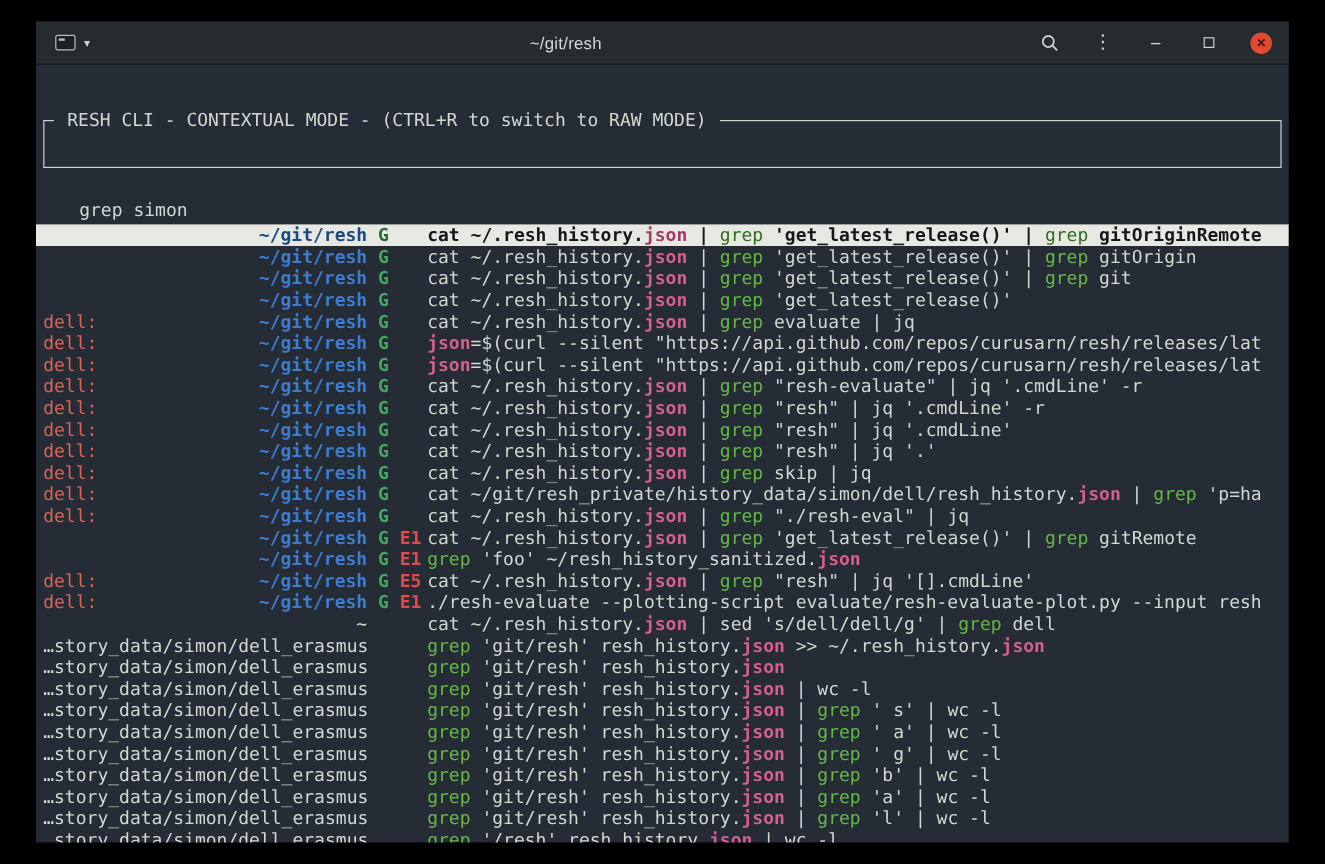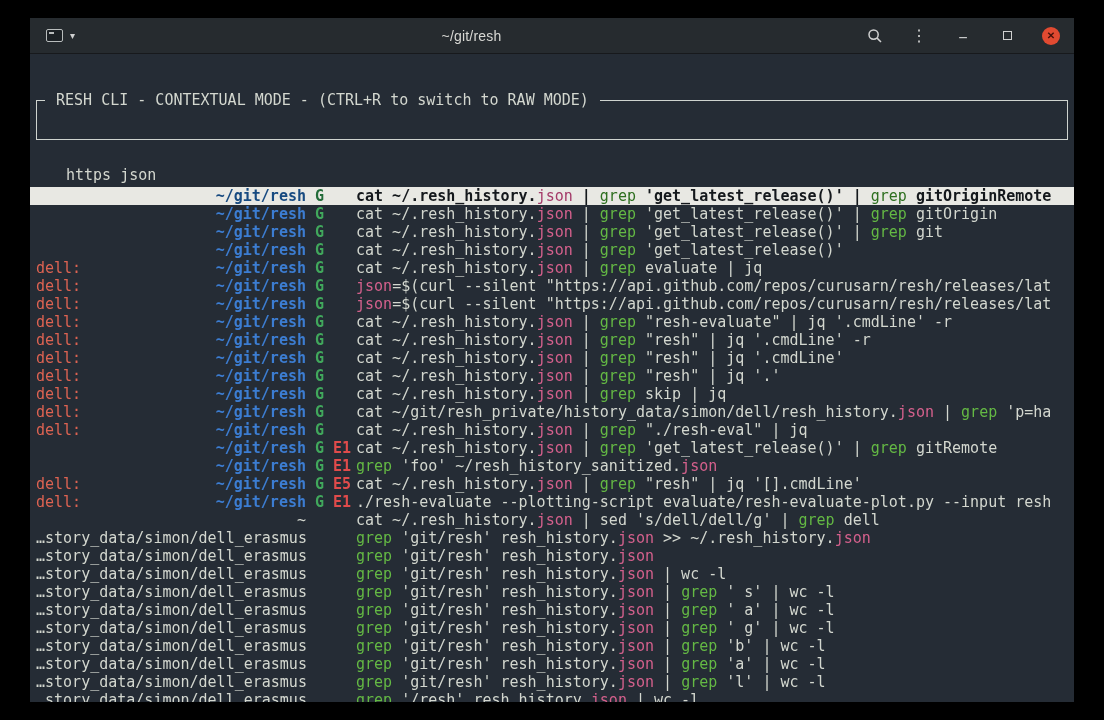--- a/index.html
+++ b/index.html
@@ -60,21 +60,21 @@
   .host{color:var(--host-orange)}
   .dir{font-weight:bold;color:var(--dir-blue)}
   .dir.plain{color:var(--text);font-weight:normal}
   .flags{width:50px;flex:none;padding-left:9px;font-weight:bold}
   .flag-g{color:var(--flag-green)}
   .flag-e{color:var(--flag-red)}
   .flag + .flag{margin-left:9px}
   .cmd{flex:1;overflow:hidden}
   .seg-d{color:var(--text)}
   .seg-g{color:var(--match-green);font-weight:normal}
-  .seg-j{color:var(--match-pink);font-weight:normal}
+  .seg-j{color:var(--match-pink);font-weight:bold}
   
   .sel{background:var(--selected-bg);font-weight:bold}
   .sel .seg-d{color:#14181c}
   .sel .dir{color:#174a80}
   .sel .host{color:#a53c2c}
   .sel .flag-g{color:#226b38}
   .sel .seg-g{color:#2c6e1e}
   .sel .seg-j{color:#a33a68}
 </style>
 </head>
@@ -108,18 +108,18 @@
         </button>
       <button class="close-btn">
           <span>✕</span>
         </button>
     </div>
   </div>
 
   <div class="terminal">
     <div class="query-box">
       <span class="box-title"> RESH CLI - CONTEXTUAL MODE - (CTRL+R to switch to RAW MODE) </span>
-      <div class="query-line">https json</div>
+      <div class="query-line">grep simon</div>
     </div>
     <div class="history"><div class="hrow sel"><span class="hd"><span class="host"></span><span class="dir">~/git/resh</span></span><span class="flags"><span class="flag flag-g">G</span></span><span class="cmd"><span class="seg-d">cat ~/.resh_history.</span><span class="seg-j">json</span><span class="seg-d"> | </span><span class="seg-g">grep</span><span class="seg-d"> 'get_latest_release()' | </span><span class="seg-g">grep</span><span class="seg-d"> gitOriginRemote</span></span></div><div class="hrow"><span class="hd"><span class="host"></span><span class="dir">~/git/resh</span></span><span class="flags"><span class="flag flag-g">G</span></span><span class="cmd"><span class="seg-d">cat ~/.resh_history.</span><span class="seg-j">json</span><span class="seg-d"> | </span><span class="seg-g">grep</span><span class="seg-d"> 'get_latest_release()' | </span><span class="seg-g">grep</span><span class="seg-d"> gitOrigin</span></span></div><div class="hrow"><span class="hd"><span class="host"></span><span class="dir">~/git/resh</span></span><span class="flags"><span class="flag flag-g">G</span></span><span class="cmd"><span class="seg-d">cat ~/.resh_history.</span><span class="seg-j">json</span><span class="seg-d"> | </span><span class="seg-g">grep</span><span class="seg-d"> 'get_latest_release()' | </span><span class="seg-g">grep</span><span class="seg-d"> git</span></span></div><div class="hrow"><span class="hd"><span class="host"></span><span class="dir">~/git/resh</span></span><span class="flags"><span class="flag flag-g">G</span></span><span class="cmd"><span class="seg-d">cat ~/.resh_history.</span><span class="seg-j">json</span><span class="seg-d"> | </span><span class="seg-g">grep</span><span class="seg-d"> 'get_latest_release()'</span></span></div><div class="hrow"><span class="hd"><span class="host">dell:</span><span class="dir">~/git/resh</span></span><span class="flags"><span class="flag flag-g">G</span></span><span class="cmd"><span class="seg-d">cat ~/.resh_history.</span><span class="seg-j">json</span><span class="seg-d"> | </span><span class="seg-g">grep</span><span class="seg-d"> evaluate | jq</span></span></div><div class="hrow"><span class="hd"><span class="host">dell:</span><span class="dir">~/git/resh</span></span><span class="flags"><span class="flag flag-g">G</span></span><span class="cmd"><span class="seg-j">json</span><span class="seg-d">=$(curl --silent "https://api.github.com/repos/curusarn/resh/releases/lat</span></span></div><div class="hrow"><span class="hd"><span class="host">dell:</span><span class="dir">~/git/resh</span></span><span class="flags"><span class="flag flag-g">G</span></span><span class="cmd"><span class="seg-j">json</span><span class="seg-d">=$(curl --silent "https://api.github.com/repos/curusarn/resh/releases/lat</span></span></div><div class="hrow"><span class="hd"><span class="host">dell:</span><span class="dir">~/git/resh</span></span><span class="flags"><span class="flag flag-g">G</span></span><span class="cmd"><span class="seg-d">cat ~/.resh_history.</span><span class="seg-j">json</span><span class="seg-d"> | </span><span class="seg-g">grep</span><span class="seg-d"> "resh-evaluate" | jq '.cmdLine' -r</span></span></div><div class="hrow"><span class="hd"><span class="host">dell:</span><span class="dir">~/git/resh</span></span><span class="flags"><span class="flag flag-g">G</span></span><span class="cmd"><span class="seg-d">cat ~/.resh_history.</span><span class="seg-j">json</span><span class="seg-d"> | </span><span class="seg-g">grep</span><span class="seg-d"> "resh" | jq '.cmdLine' -r</span></span></div><div class="hrow"><span class="hd"><span class="host">dell:</span><span class="dir">~/git/resh</span></span><span class="flags"><span class="flag flag-g">G</span></span><span class="cmd"><span class="seg-d">cat ~/.resh_history.</span><span class="seg-j">json</span><span class="seg-d"> | </span><span class="seg-g">grep</span><span class="seg-d"> "resh" | jq '.cmdLine'</span></span></div><div class="hrow"><span class="hd"><span class="host">dell:</span><span class="dir">~/git/resh</span></span><span class="flags"><span class="flag flag-g">G</span></span><span class="cmd"><span class="seg-d">cat ~/.resh_history.</span><span class="seg-j">json</span><span class="seg-d"> | </span><span class="seg-g">grep</span><span class="seg-d"> "resh" | jq '.'</span></span></div><div class="hrow"><span class="hd"><span class="host">dell:</span><span class="dir">~/git/resh</span></span><span class="flags"><span class="flag flag-g">G</span></span><span class="cmd"><span class="seg-d">cat ~/.resh_history.</span><span class="seg-j">json</span><span class="seg-d"> | </span><span class="seg-g">grep</span><span class="seg-d"> skip | jq</span></span></div><div class="hrow"><span class="hd"><span class="host">dell:</span><span class="dir">~/git/resh</span></span><span class="flags"><span class="flag flag-g">G</span></span><span class="cmd"><span class="seg-d">cat ~/git/resh_private/history_data/simon/dell/resh_history.</span><span class="seg-j">json</span><span class="seg-d"> | </span><span class="seg-g">grep</span><span class="seg-d"> 'p=ha</span></span></div><div class="hrow"><span class="hd"><span class="host">dell:</span><span class="dir">~/git/resh</span></span><span class="flags"><span class="flag flag-g">G</span></span><span class="cmd"><span class="seg-d">cat ~/.resh_history.</span><span class="seg-j">json</span><span class="seg-d"> | </span><span class="seg-g">grep</span><span class="seg-d"> "./resh-eval" | jq</span></span></div><div class="hrow"><span class="hd"><span class="host"></span><span class="dir">~/git/resh</span></span><span class="flags"><span class="flag flag-g">G</span><span class="flag flag-e">E1</span></span><span class="cmd"><span class="seg-d">cat ~/.resh_history.</span><span class="seg-j">json</span><span class="seg-d"> | </span><span class="seg-g">grep</span><span class="seg-d"> 'get_latest_release()' | </span><span class="seg-g">grep</span><span class="seg-d"> gitRemote</span></span></div><div class="hrow"><span class="hd"><span class="host"></span><span class="dir">~/git/resh</span></span><span class="flags"><span class="flag flag-g">G</span><span class="flag flag-e">E1</span></span><span class="cmd"><span class="seg-g">grep</span><span class="seg-d"> 'foo' ~/resh_history_sanitized.</span><span class="seg-j">json</span></span></div><div class="hrow"><span class="hd"><span class="host">dell:</span><span class="dir">~/git/resh</span></span><span class="flags"><span class="flag flag-g">G</span><span class="flag flag-e">E5</span></span><span class="cmd"><span class="seg-d">cat ~/.resh_history.</span><span class="seg-j">json</span><span class="seg-d"> | </span><span class="seg-g">grep</span><span class="seg-d"> "resh" | jq '[].cmdLine'</span></span></div><div class="hrow"><span class="hd"><span class="host">dell:</span><span class="dir">~/git/resh</span></span><span class="flags"><span class="flag flag-g">G</span><span class="flag flag-e">E1</span></span><span class="cmd"><span class="seg-d">./resh-evaluate --plotting-script evaluate/resh-evaluate-plot.py --input resh</span></span></div><div class="hrow"><span class="hd"><span class="host"></span><span class="dir plain">~</span></span><span class="flags"></span><span class="cmd"><span class="seg-d">cat ~/.resh_history.</span><span class="seg-j">json</span><span class="seg-d"> | sed 's/dell/dell/g' | </span><span class="seg-g">grep</span><span class="seg-d"> dell</span></span></div><div class="hrow"><span class="hd"><span class="host"></span><span class="dir plain">…story_data/simon/dell_erasmus</span></span><span class="flags"></span><span class="cmd"><span class="seg-g">grep</span><span class="seg-d"> 'git/resh' resh_history.</span><span class="seg-j">json</span><span class="seg-d"> &gt;&gt; ~/.resh_history.</span><span class="seg-j">json</span></span></div><div class="hrow"><span class="hd"><span class="host"></span><span class="dir plain">…story_data/simon/dell_erasmus</span></span><span class="flags"></span><span class="cmd"><span class="seg-g">grep</span><span class="seg-d"> 'git/resh' resh_history.</span><span class="seg-j">json</span></span></div><div class="hrow"><span class="hd"><span class="host"></span><span class="dir plain">…story_data/simon/dell_erasmus</span></span><span class="flags"></span><span class="cmd"><span class="seg-g">grep</span><span class="seg-d"> 'git/resh' resh_history.</span><span class="seg-j">json</span><span class="seg-d"> | wc -l</span></span></div><div class="hrow"><span class="hd"><span class="host"></span><span class="dir plain">…story_data/simon/dell_erasmus</span></span><span class="flags"></span><span class="cmd"><span class="seg-g">grep</span><span class="seg-d"> 'git/resh' resh_history.</span><span class="seg-j">json</span><span class="seg-d"> | </span><span class="seg-g">grep</span><span class="seg-d"> ' s' | wc -l</span></span></div><div class="hrow"><span class="hd"><span class="host"></span><span class="dir plain">…story_data/simon/dell_erasmus</span></span><span class="flags"></span><span class="cmd"><span class="seg-g">grep</span><span class="seg-d"> 'git/resh' resh_history.</span><span class="seg-j">json</span><span class="seg-d"> | </span><span class="seg-g">grep</span><span class="seg-d"> ' a' | wc -l</span></span></div><div class="hrow"><span class="hd"><span class="host"></span><span class="dir plain">…story_data/simon/dell_erasmus</span></span><span class="flags"></span><span class="cmd"><span class="seg-g">grep</span><span class="seg-d"> 'git/resh' resh_history.</span><span class="seg-j">json</span><span class="seg-d"> | </span><span class="seg-g">grep</span><span class="seg-d"> ' g' | wc -l</span></span></div><div class="hrow"><span class="hd"><span class="host"></span><span class="dir plain">…story_data/simon/dell_erasmus</span></span><span class="flags"></span><span class="cmd"><span class="seg-g">grep</span><span class="seg-d"> 'git/resh' resh_history.</span><span class="seg-j">json</span><span class="seg-d"> | </span><span class="seg-g">grep</span><span class="seg-d"> 'b' | wc -l</span></span></div><div class="hrow"><span class="hd"><span class="host"></span><span class="dir plain">…story_data/simon/dell_erasmus</span></span><span class="flags"></span><span class="cmd"><span class="seg-g">grep</span><span class="seg-d"> 'git/resh' resh_history.</span><span class="seg-j">json</span><span class="seg-d"> | </span><span class="seg-g">grep</span><span class="seg-d"> 'a' | wc -l</span></span></div><div class="hrow"><span class="hd"><span class="host"></span><span class="dir plain">…story_data/simon/dell_erasmus</span></span><span class="flags"></span><span class="cmd"><span class="seg-g">grep</span><span class="seg-d"> 'git/resh' resh_history.</span><span class="seg-j">json</span><span class="seg-d"> | </span><span class="seg-g">grep</span><span class="seg-d"> 'l' | wc -l</span></span></div><div class="hrow"><span class="hd"><span class="host"></span><span class="dir plain">…story_data/simon/dell_erasmus</span></span><span class="flags"></span><span class="cmd"><span class="seg-g">grep</span><span class="seg-d"> '/resh' resh_history.</span><span class="seg-j">json</span><span class="seg-d"> | wc -l</span></span></div></div>
   </div>
 
 </div>
 
 </body></html>

